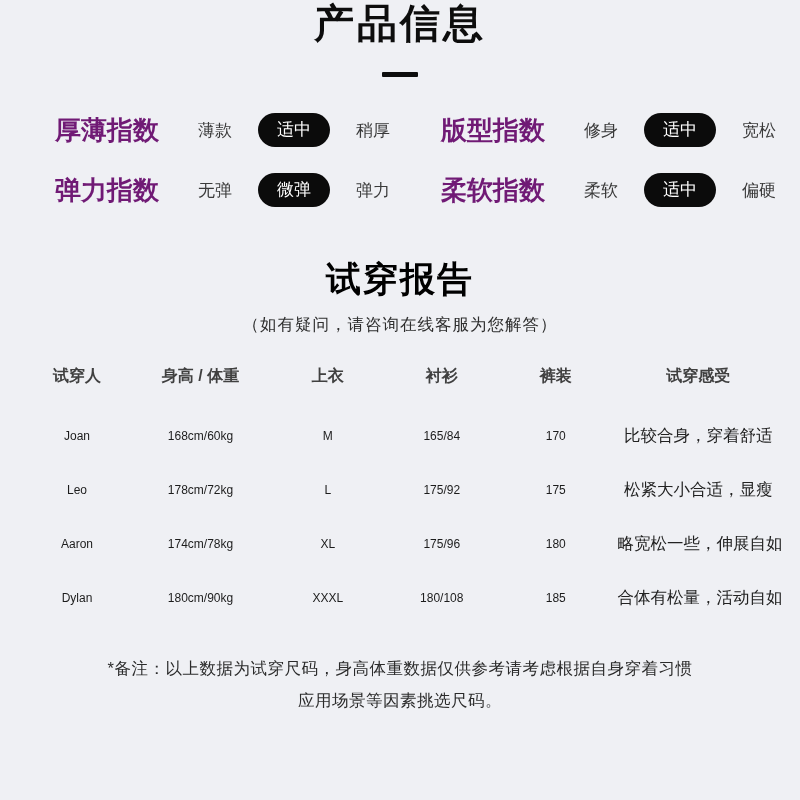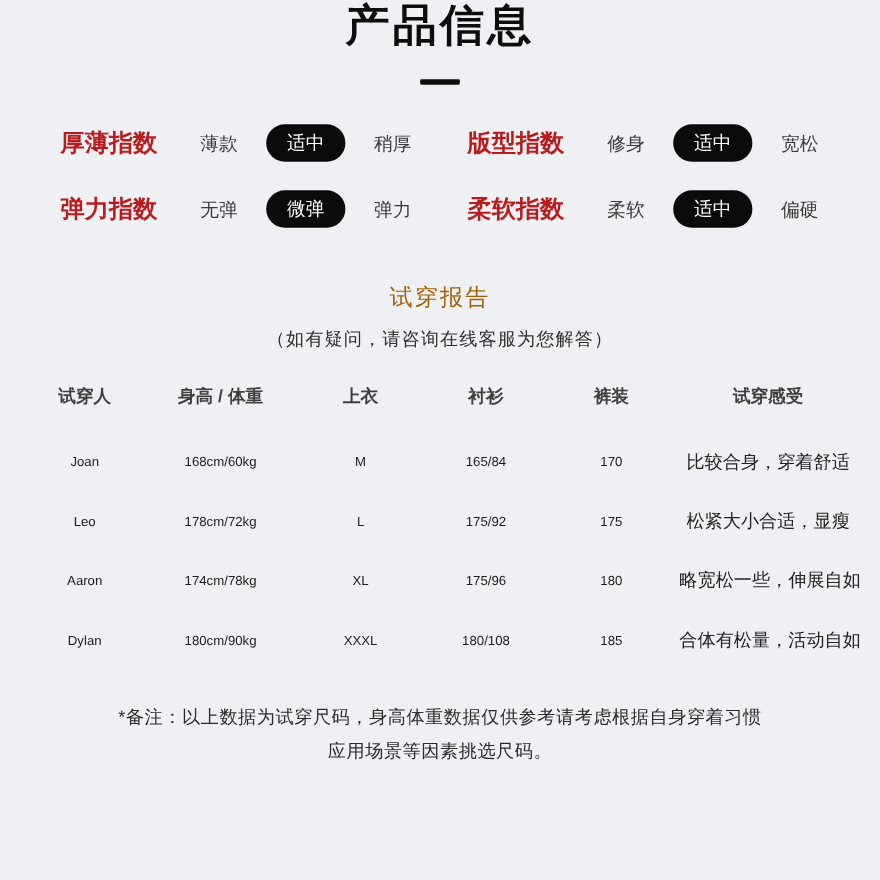--- a/index.html
+++ b/index.html
@@ -46,23 +46,23 @@
     grid-template-columns: 1fr 1fr;
     grid-column-gap: 38px;
     grid-row-gap: 26px;
   }
   .index-group {
     display: flex;
     align-items: center;
     height: 34px;
   }
   .index-label {
-    font-size: 22px;
-    font-weight: 700;
-    color: #b91c1c;
+    font-size: 26px;
+    font-weight: 700;
+    color: #701a75;
     margin-right: 26px;
     white-space: nowrap;
   }
   .opt {
     font-size: 17px;
     color: #3a3a3a;
     margin: 0 13px;
     white-space: nowrap;
   }
   .opt.active {
@@ -72,24 +72,24 @@
     padding: 0 19px;
     height: 34px;
     line-height: 34px;
     display: inline-block;
   }
 
   
   .report-title {
     margin: 52px 0 0 0;
     text-align: center;
-    font-size: 21px;
-    font-weight: 400;
+    font-size: 35px;
+    font-weight: 700;
     letter-spacing: 2px;
-    color: #a16207;
+    color: #000000;
     line-height: 1.15;
   }
   .report-subtitle {
     margin: 15px 0 0 0;
     text-align: center;
     font-size: 16.5px;
     color: #2e2e2e;
     letter-spacing: 1px;
   }
 

